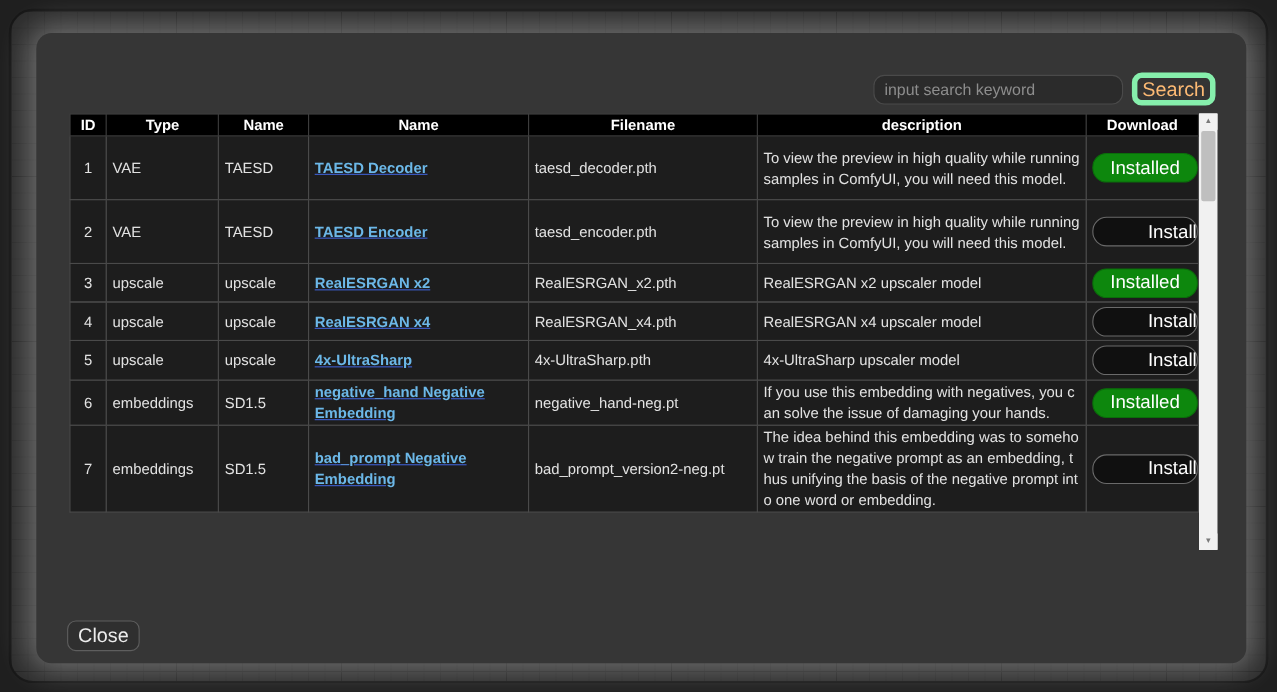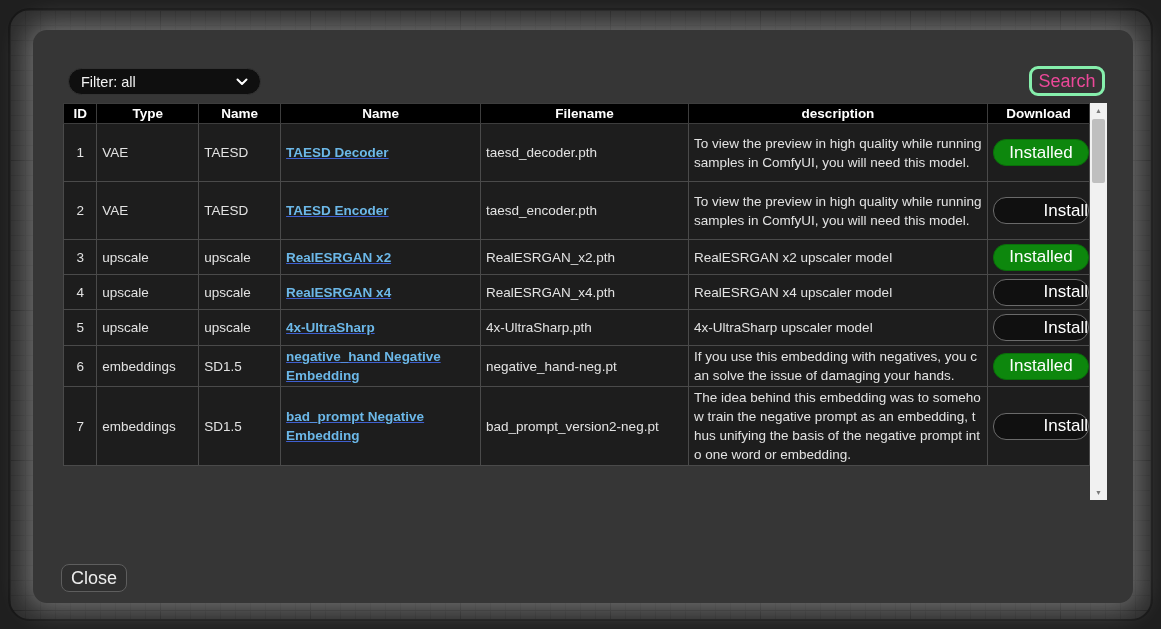--- a/index.html
+++ b/index.html
@@ -35,22 +35,22 @@
   }
   .filter-select .chev { margin-left: auto; display: flex; align-items: center; }
   .search-input {
     position: absolute; left: 761px; top: 38px; width: 227px; height: 27px;
     background: #2b2b2b; border: 1px solid #4a4a4a; border-radius: 10px;
     color: #cfcfcf; font-size: 14.5px; padding: 0 9px; outline: none;
   }
   .search-input::placeholder { color: #8d8d8d; }
   .search-btn {
     position: absolute; left: 996px; top: 36px; width: 76px; height: 30px;
-    background: #343434; border: 3px solid #86efac; border-radius: 9px;
-    color: #ec4899; font-size: 18px; cursor: pointer;
+    background: #343434; border: 5px solid #86efac; border-radius: 9px;
+    color: #fdba74; font-size: 18px; cursor: pointer;
     font-family: "Liberation Sans", sans-serif;
   }
 
   
   .table-area {
     position: absolute; left: 30px; top: 73px; width: 1044px; height: 397px;
     overflow: hidden;
   }
   table.models { border-collapse: collapse; width: 1027px; table-layout: fixed; }
   table.models th {
@@ -101,29 +101,22 @@
     font-family: "Liberation Sans", sans-serif;
   }
 </style>
 </head>
 <body>
 
 <div class="canvas"></div>
 
 <div class="dialog">
 
-  <div class="filter-select">
-    <span>Filter: all</span>
-    <span class="chev">
-      <svg width="12" height="8" viewBox="0 0 12 8">
-          <path d="M1.5 1.5 L6 6 L10.5 1.5" fill="none" stroke="#ffffff" stroke-width="2" stroke-linecap="round" stroke-linejoin="round"></path>
-        </svg>
-    </span>
-  </div>
-
+
+  <input class="search-input" type="text" placeholder="input search keyword" style="">
   <button class="search-btn">Search</button>
 
   <div class="table-area">
     <table class="models">
       <thead>
         <tr>
             <th style="width: 33px;">ID</th>
             <th style="width: 101px;">Type</th>
             <th style="width: 81px;">Name</th>
             <th style="width: 198px;">Name</th>

